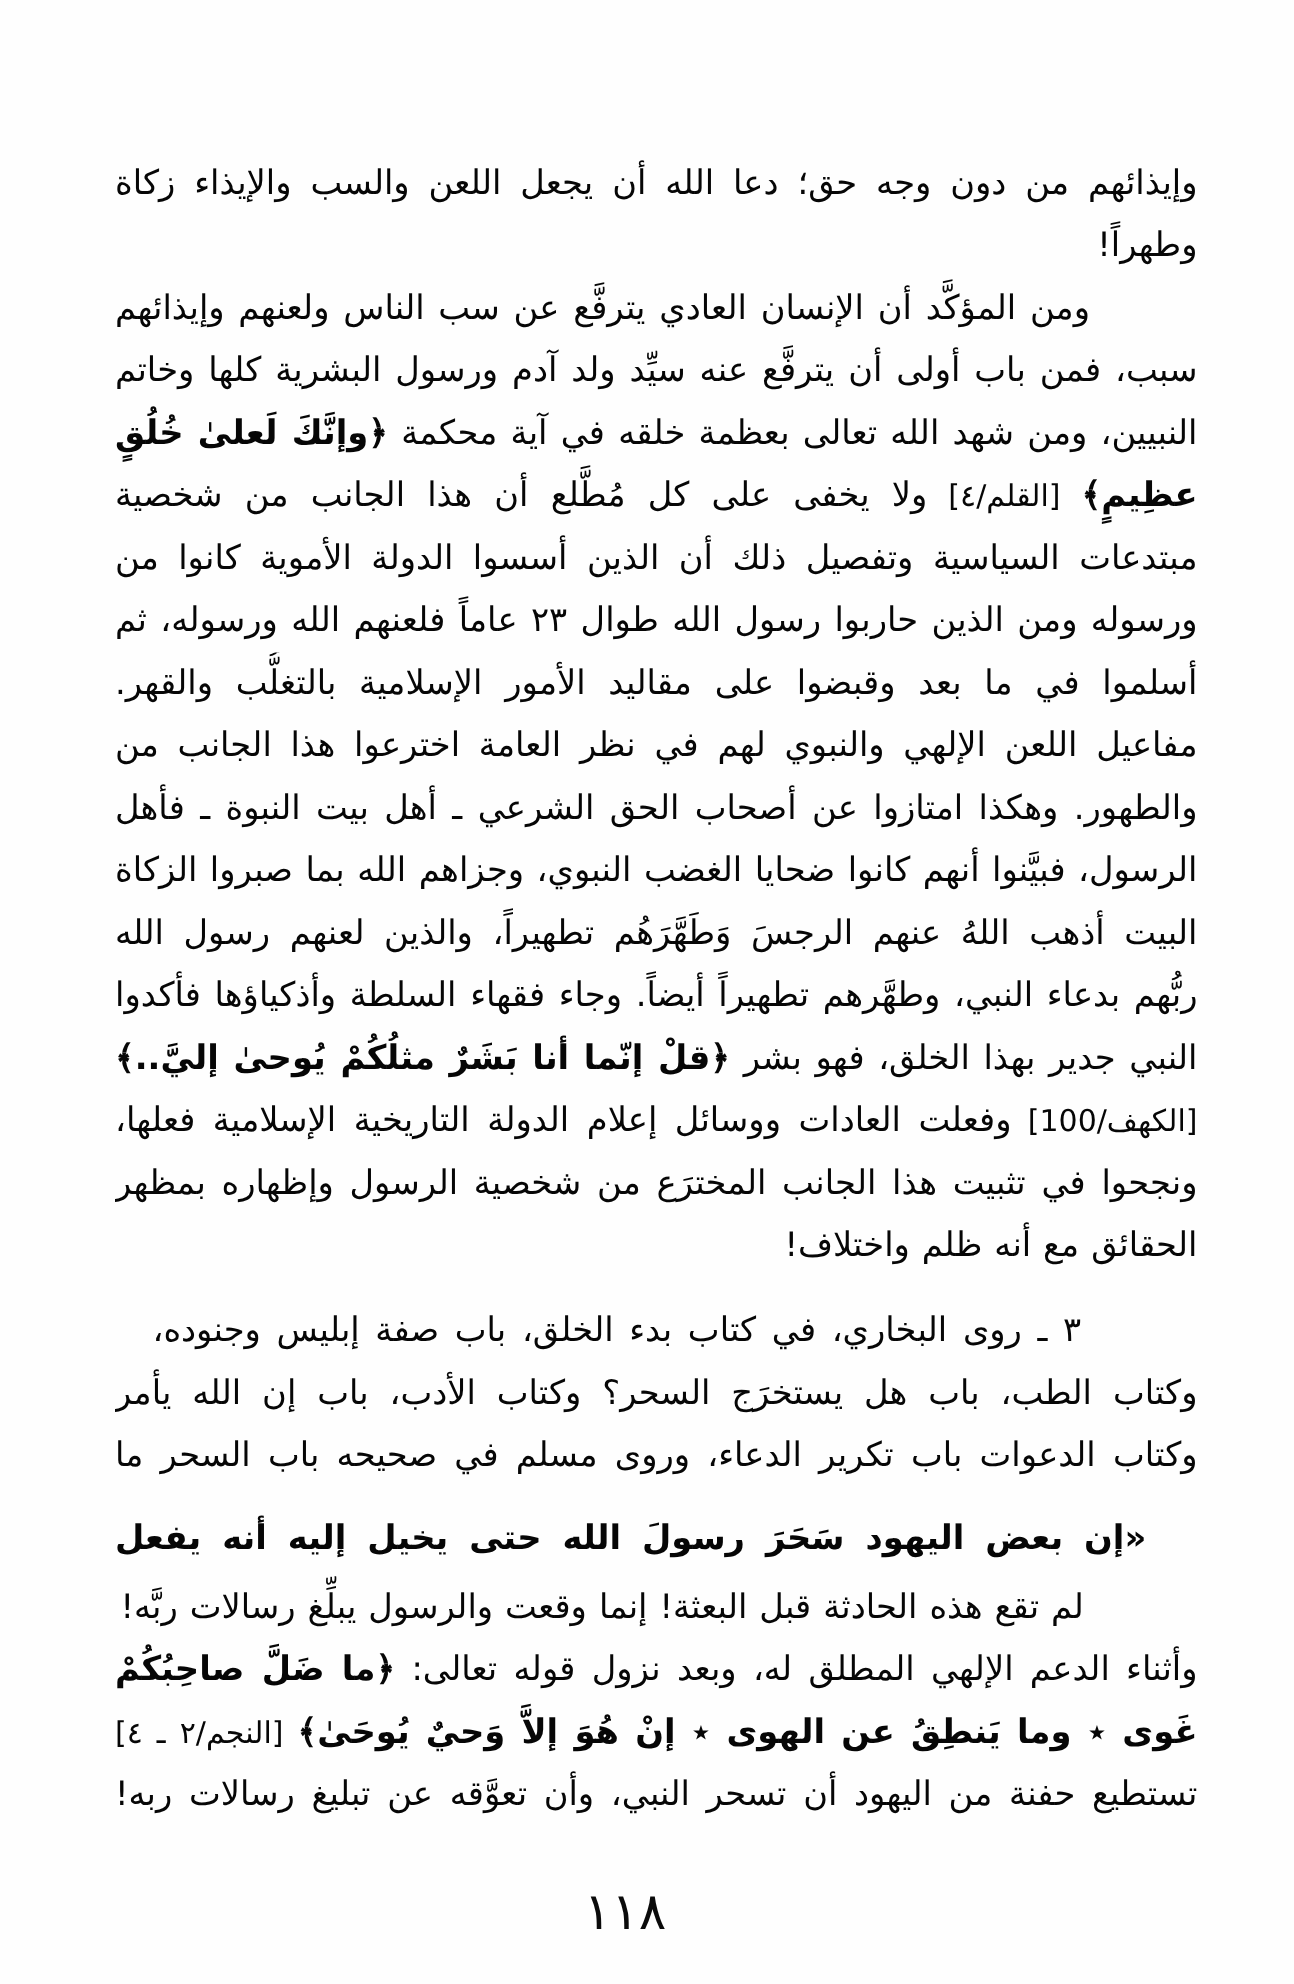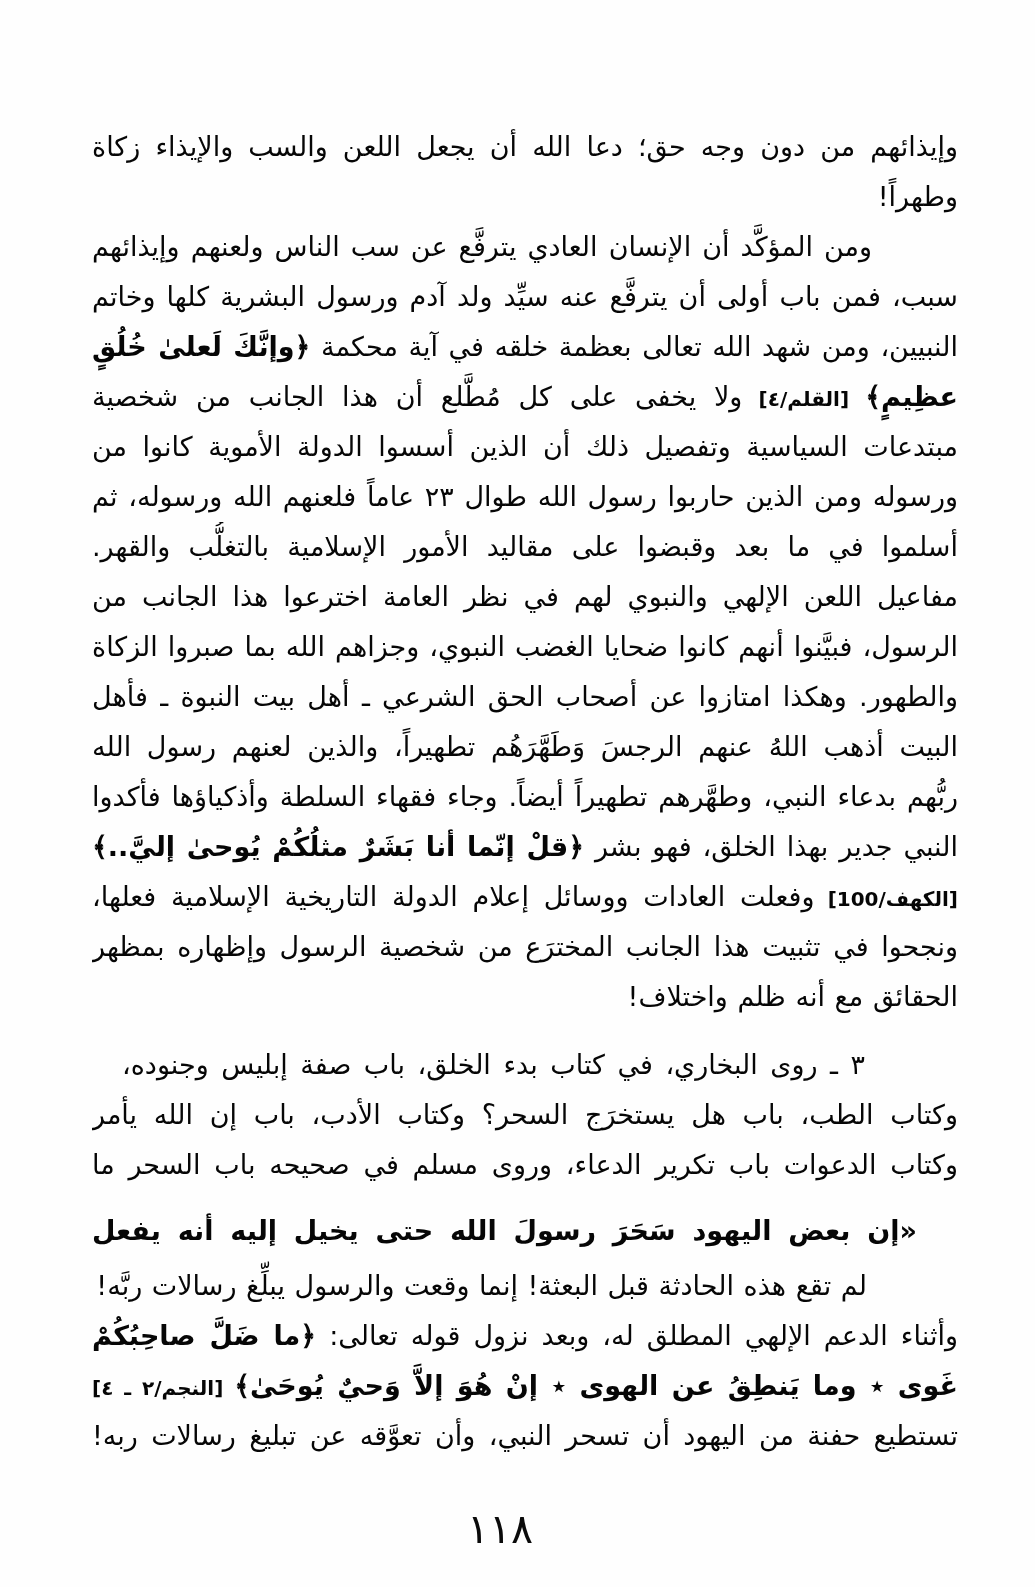--- a/index.html
+++ b/index.html
@@ -31,21 +31,21 @@
     text-align: right;
     word-spacing: 1px;
   }
   .line.just {
     text-align: justify;
     text-align-last: justify;
   }
   span.body   { font-weight: normal; }
   span.verse  { font-weight: bold; }
   span.hadith { font-weight: bold; }
-  span.ref    { font-size: 20px; font-weight: bold; }
+  span.ref    { font-size: 24px; font-weight: normal; }
   .page-number {
     position: absolute;
     top: 1505px;
     left: 0;
     width: 1000px;
     text-align: center;
     font-size: 41px;
     letter-spacing: 4px;
     color: #0a0a0a;
   }
@@ -58,22 +58,22 @@
       <div class="line just"><span class="body">وإيذائهم من دون وجه حق؛ دعا الله أن يجعل اللعن والسب والإيذاء زكاة لضحاياه</span></div>
       <div class="line"><span class="body">وطهراً!</span></div>
       <div class="line just" style="padding-right: 86px;"><span class="body">ومن المؤكَّد أن الإنسان العادي يترفَّع عن سب الناس ولعنهم وإيذائهم دون</span></div>
       <div class="line just"><span class="body">سبب، فمن باب أولى أن يترفَّع عنه سيِّد ولد آدم ورسول البشرية كلها وخاتم</span></div>
       <div class="line just"><span class="body">النبيين، ومن شهد الله تعالى بعظمة خلقه في آية محكمة </span><span class="verse">﴿وإنَّكَ لَعلىٰ خُلُقٍ</span></div>
       <div class="line just"><span class="verse">عظِيمٍ﴾</span><span class="ref"> [القلم/٤] </span><span class="body">ولا يخفى على كل مُطَّلع أن هذا الجانب من شخصية الرسول من</span></div>
       <div class="line just"><span class="body">مبتدعات السياسية وتفصيل ذلك أن الذين أسسوا الدولة الأموية كانوا من أعداء الله</span></div>
       <div class="line just"><span class="body">ورسوله ومن الذين حاربوا رسول الله طوال ٢٣ عاماً فلعنهم الله ورسوله، ثم</span></div>
       <div class="line just"><span class="body">أسلموا في ما بعد وقبضوا على مقاليد الأمور الإسلامية بالتغلُّب والقهر. ولإبطال</span></div>
       <div class="line just"><span class="body">مفاعيل اللعن الإلهي والنبوي لهم في نظر العامة اخترعوا هذا الجانب من شخصية</span></div>
+      <div class="line just"><span class="body">والطهور. وهكذا امتازوا عن أصحاب الحق الشرعي ـ أهل بيت النبوة ـ فأهل</span></div>
       <div class="line just"><span class="body">الرسول، فبيَّنوا أنهم كانوا ضحايا الغضب النبوي، وجزاهم الله بما صبروا الزكاة</span></div>
-      <div class="line just"><span class="body">والطهور. وهكذا امتازوا عن أصحاب الحق الشرعي ـ أهل بيت النبوة ـ فأهل</span></div>
       <div class="line just"><span class="body">البيت أذهب اللهُ عنهم الرجسَ وَطَهَّرَهُم تطهيراً، والذين لعنهم رسول الله زكَّاهم</span></div>
       <div class="line just"><span class="body">ربُّهم بدعاء النبي، وطهَّرهم تطهيراً أيضاً. وجاء فقهاء السلطة وأذكياؤها فأكدوا أن</span></div>
       <div class="line just"><span class="body">النبي جدير بهذا الخلق، فهو بشر </span><span class="verse">﴿قلْ إنّما أنا بَشَرٌ مثلُكُمْ يُوحىٰ إليَّ..﴾</span></div>
       <div class="line just"><span class="ref">[الكهف/100] </span><span class="body">وفعلت العادات ووسائل إعلام الدولة التاريخية الإسلامية فعلها،</span></div>
       <div class="line just"><span class="body">ونجحوا في تثبيت هذا الجانب المخترَع من شخصية الرسول وإظهاره بمظهر</span></div>
       <div class="line"><span class="body">الحقائق مع أنه ظلم واختلاف!</span></div>
       <div class="line just" style="padding-right: 93px; margin-top: 18px; margin-left: 30px;"><span class="body">٣ ـ روى البخاري، في كتاب بدء الخلق، باب صفة إبليس وجنوده،</span></div>
       <div class="line just"><span class="body">وكتاب الطب، باب هل يستخرَج السحر؟ وكتاب الأدب، باب إن الله يأمر بالعدل،</span></div>
       <div class="line just"><span class="body">وكتاب الدعوات باب تكرير الدعاء، وروى مسلم في صحيحه باب السحر ما يلي:</span></div>
       <div class="line just" style="padding-right: 41px; margin-top: 16px;"><span class="hadith">«إن بعض اليهود سَحَرَ رسولَ الله حتى يخيل إليه أنه يفعل الشيء وما فعله»!</span></div>

